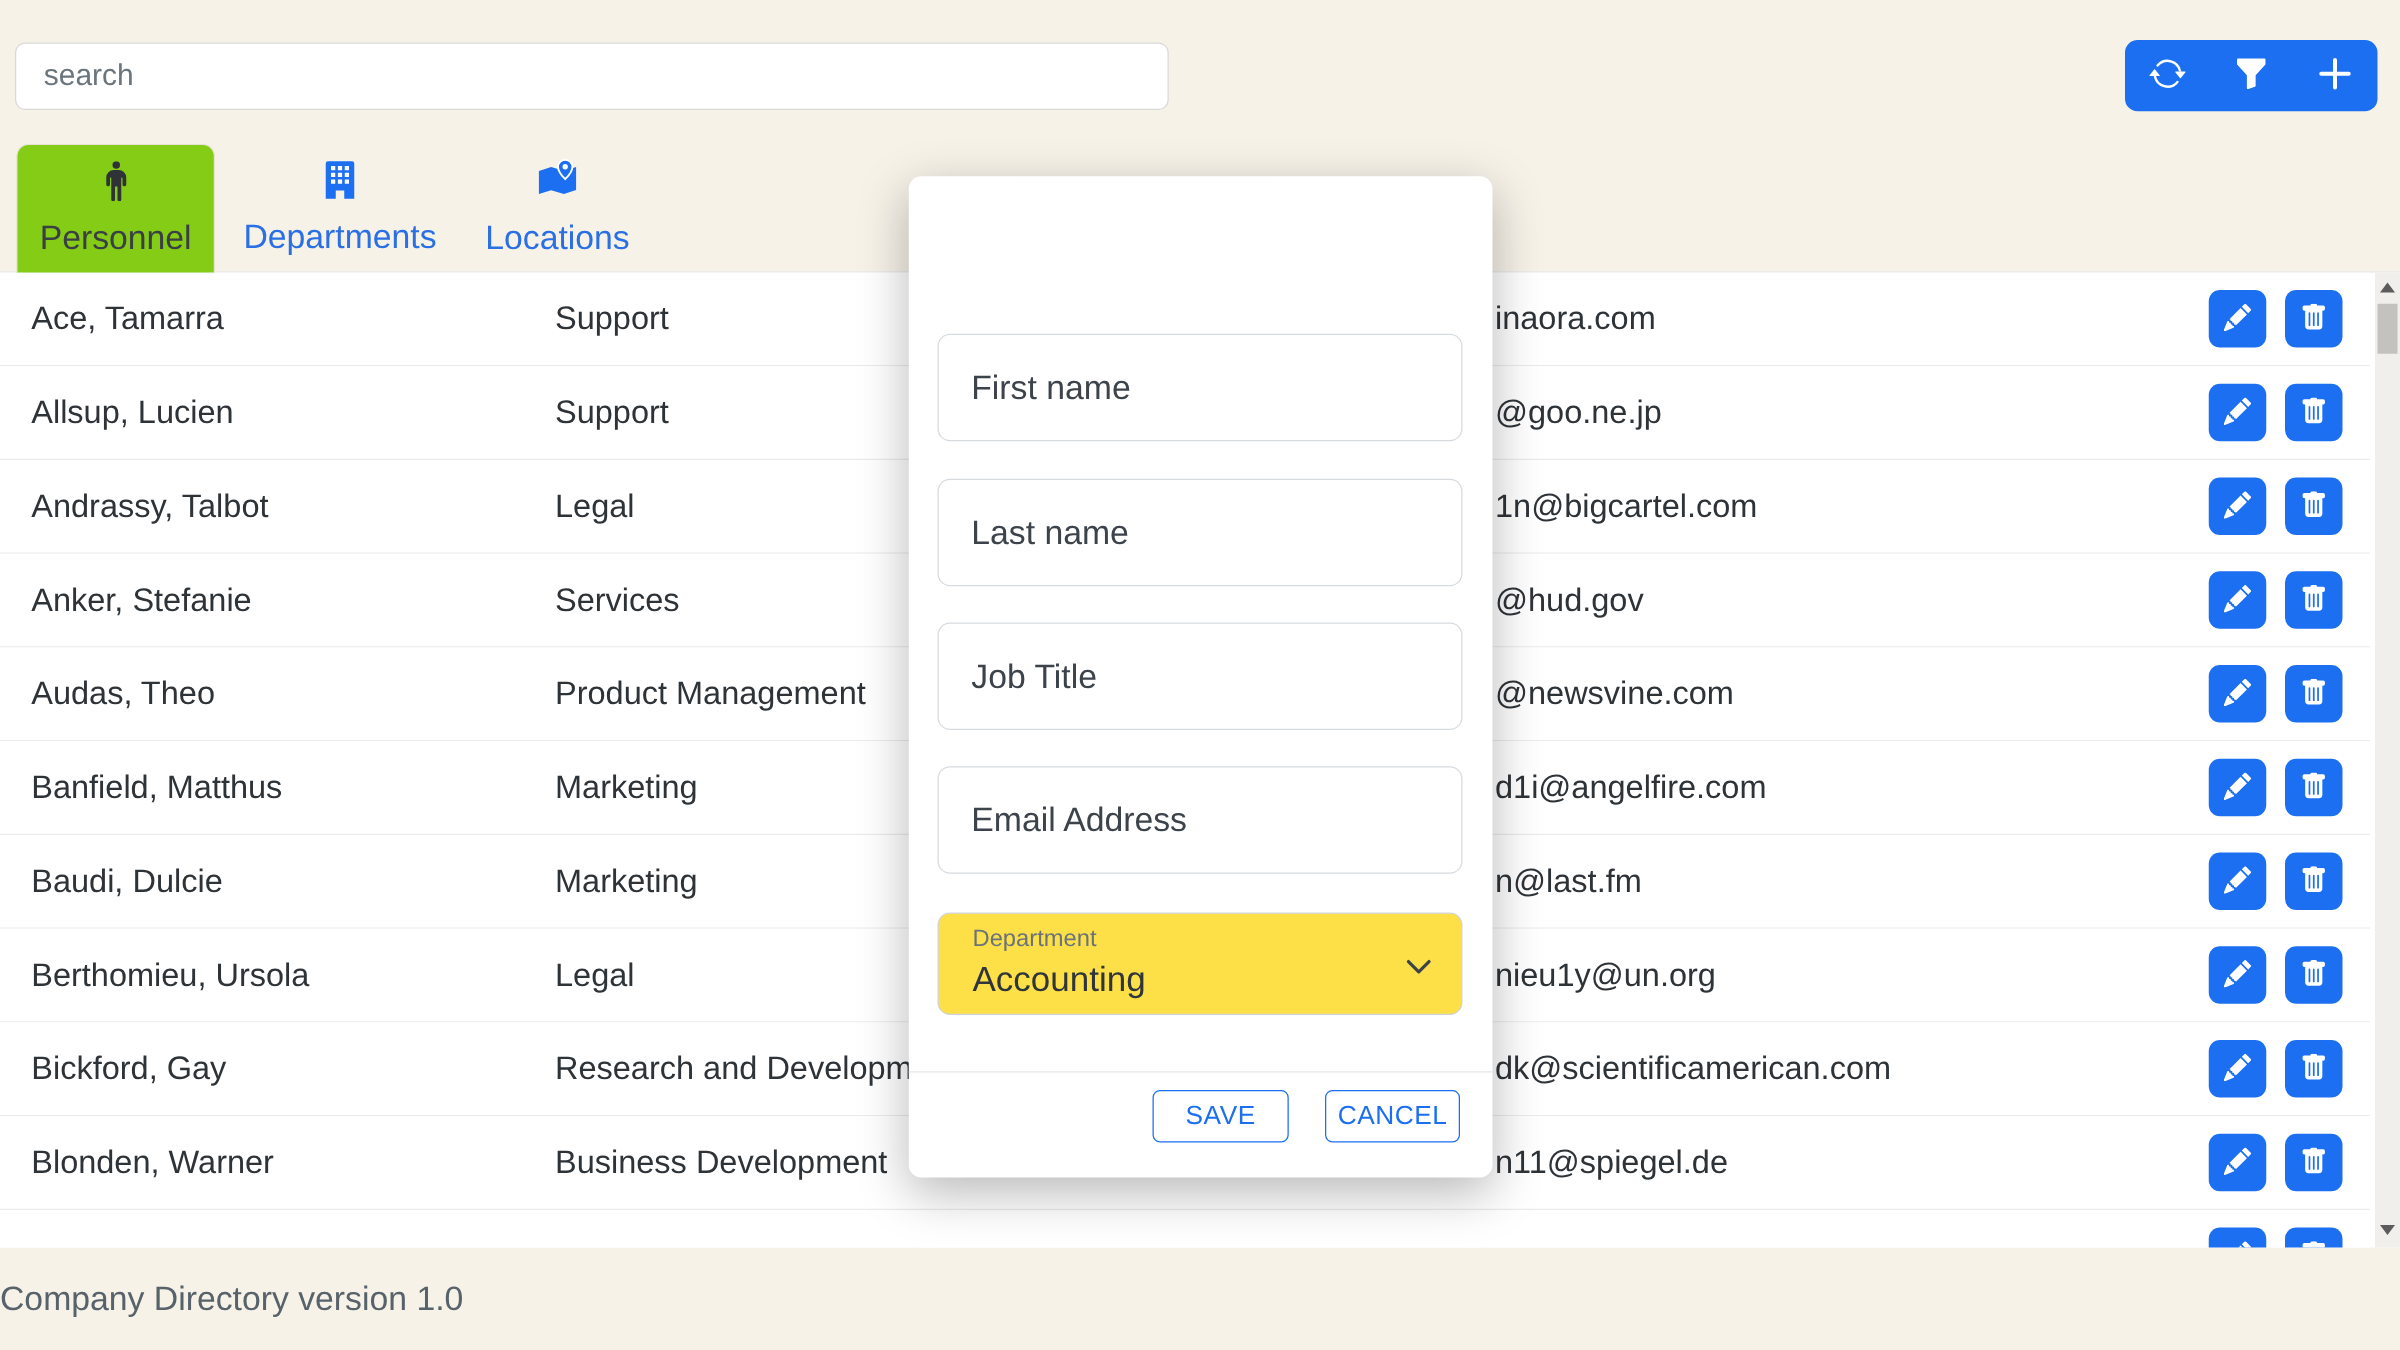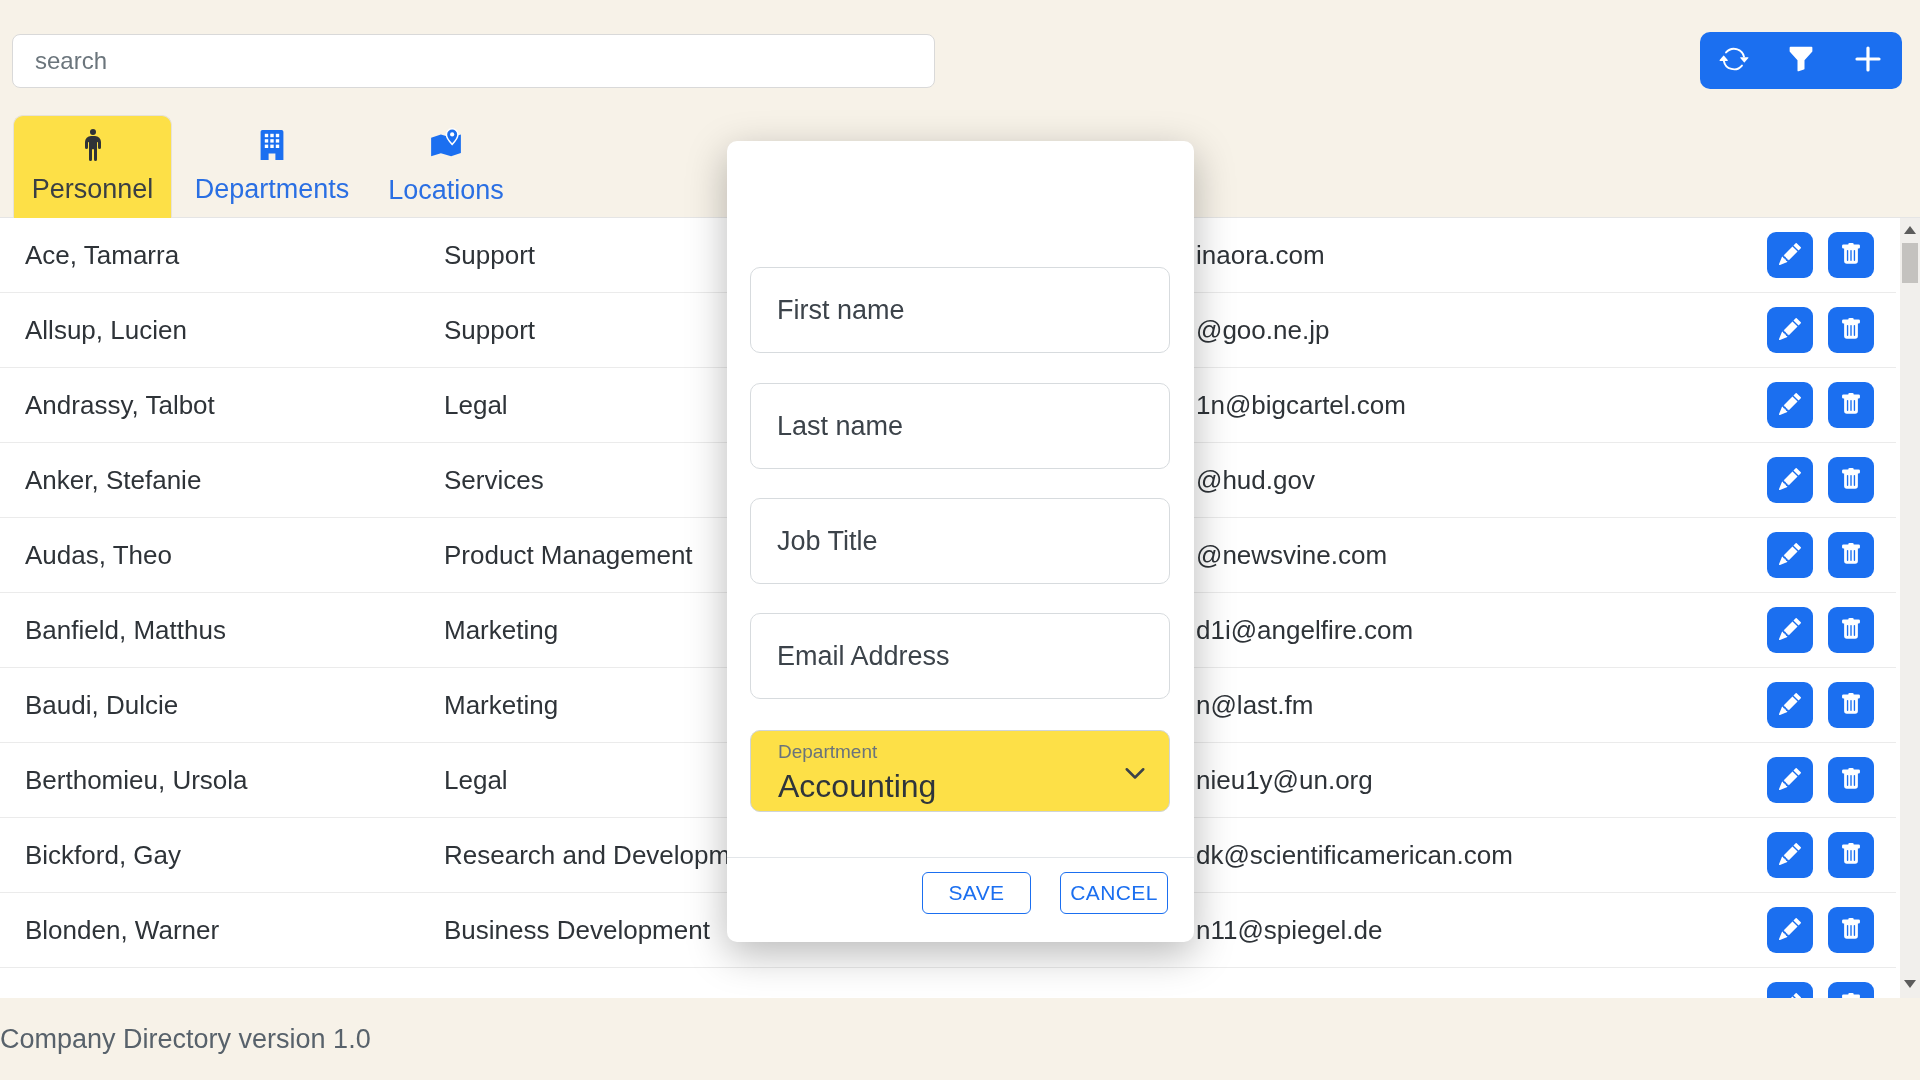--- a/index.html
+++ b/index.html
@@ -33,21 +33,21 @@
   }
 
   
   .tab {
     position:absolute; top:115px; height:103px;
     display:flex; flex-direction:column; align-items:center; justify-content:center;
     gap:9px; cursor:pointer;
   }
   .tab-label { font-size:27px; }
   #tab-personnel {
-    left:13px; width:159px; background:#fde047;
+    left:13px; width:159px; background:#84cc16;
     border:1px solid #e6e2d8; border-bottom:none;
     border-radius:10px 10px 0 0; z-index:2;
   }
   #tab-personnel .tab-label { color:#3a3f44; }
   #tab-departments { left:192px; width:160px; }
   #tab-locations  { left:366px; width:160px; }
   .tab-blue .tab-label { color:#2a6fe3; }
 
   
   #table {
@@ -113,21 +113,21 @@
     padding:0 26px; font-size:27px; color:#343b41; outline:none;
     font-family:inherit;
   }
   .mfield::placeholder { color:#3c434a; opacity:1; }
   #f-first { top:126px; } #f-last { top:242px; } #f-job { top:357px; } #f-email { top:472px; }
   #dept-select {
     position:absolute; left:23px; top:589px; width:420px; height:82px;
     border:1px solid #cfd4d9; border-radius:10px; background:#fde047; cursor:pointer;
   }
   #dept-label { position:absolute; left:27px; top:10px; font-size:19px; color:#6a737b; }
-  #dept-value { position:absolute; left:27px; top:37px; font-size:32px; color:#2f353b; }
+  #dept-value { position:absolute; left:27px; top:37px; font-size:28px; color:#2f353b; }
   #dept-chevron { position:absolute; right:22px; top:30px; }
   #modal-divider { position:absolute; left:0; top:716px; width:100%; height:1px; background:#e3e6e9; }
   .btn-outline {
     position:absolute; top:731px; height:42px; background:#fff;
     border:1px solid #1b6ff0; border-radius:6px; color:#1b6ff0;
     font-size:21px; font-family:inherit; cursor:pointer; letter-spacing:.4px;
   }
   #save-btn   { left:195px; width:109px; }
   #cancel-btn { left:333px; width:108px; }
 

